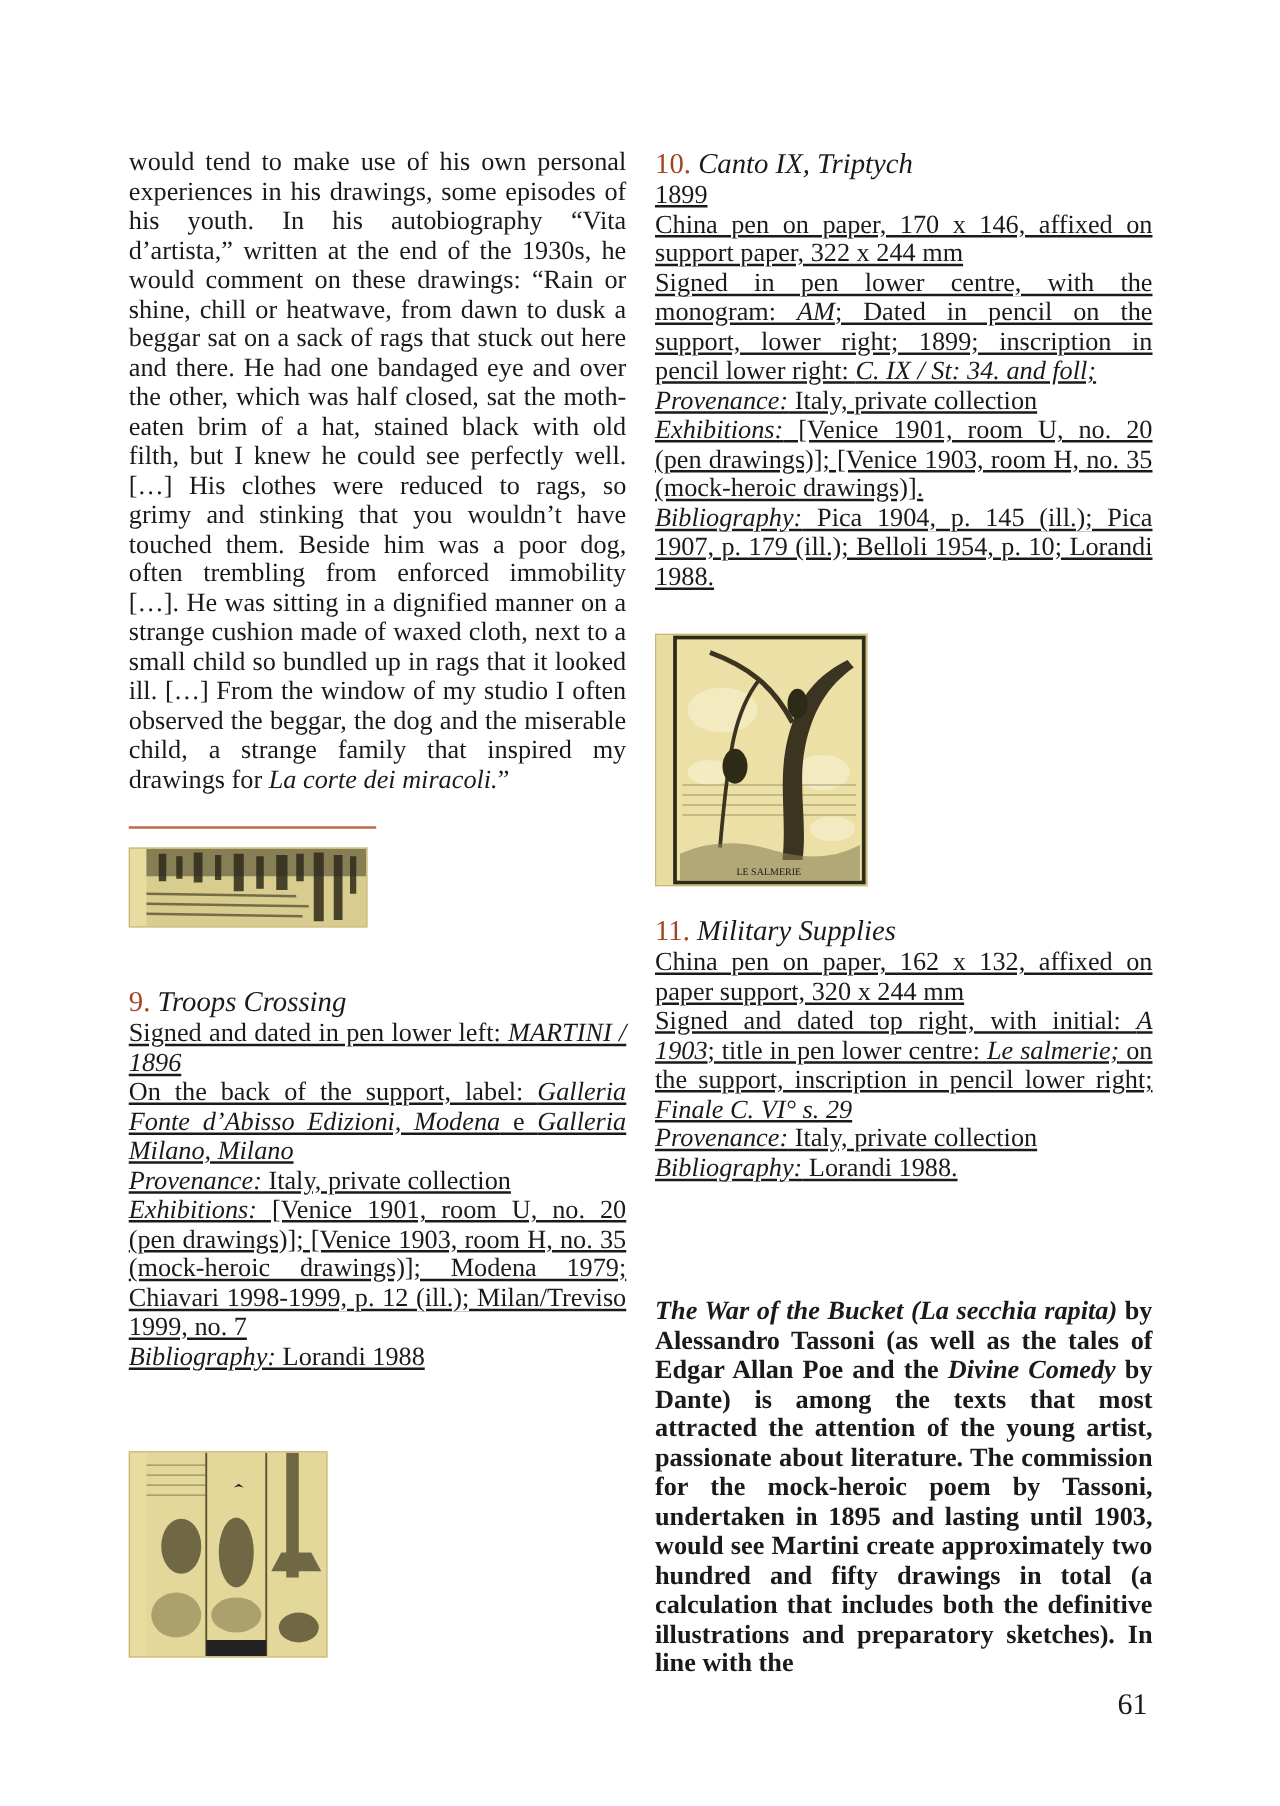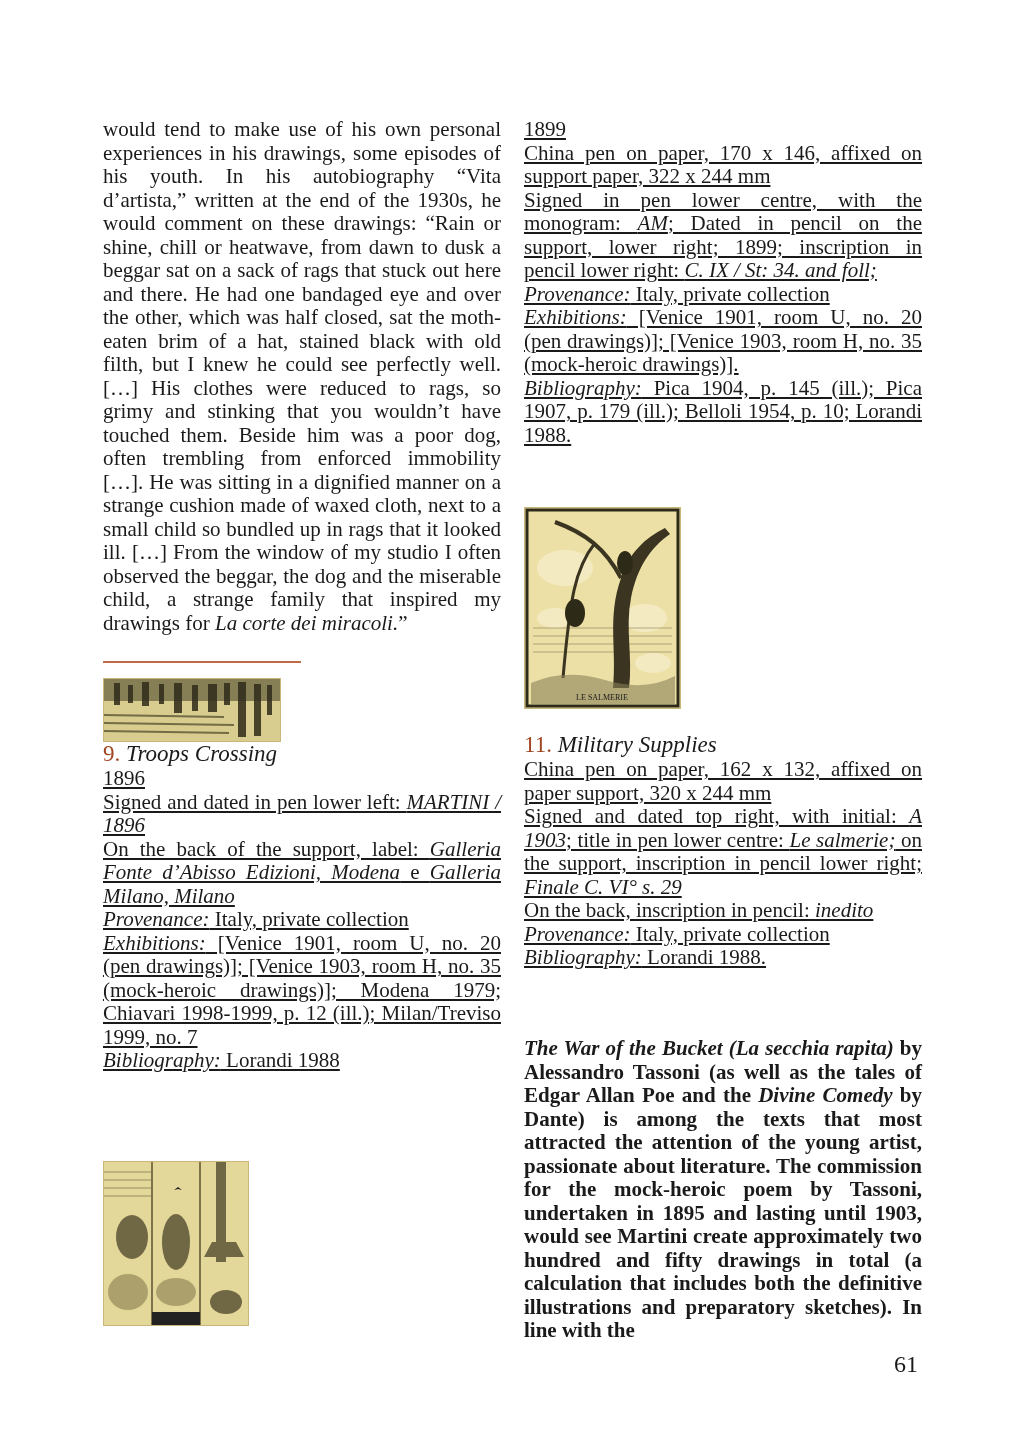--- a/index.html
+++ b/index.html
@@ -15,21 +15,21 @@
   i, em { font-style: italic; }
   .num { color: #a0451f; }
   .entry-title { font-size: 23px; line-height: 26px; text-align: left; }
   .entry-line { display: block; text-decoration: underline; }
   .rule {
     position: absolute; left: 103px; top: 661px; width: 198px; height: 2px;
     background: #c06a48;
   }
   .img {
     position: absolute; border: 1px solid #c9b77a;
-    background: #e8dca0; overflow: hidden;
+    background: #e8dca0; overflow: hidden; padding-left: 13px;
   }
   .pagenum {
     position: absolute; left: 894px; top: 1351px; font-size: 24px;
   }
 </style>
 </head>
 <body>
 
 <div class="col col-left" style="top:118px;">
   <p class="para"><span>would tend to make use of his own personal experiences in his drawings, some episodes of his youth. In his autobiography “Vita d’artista,” written at the end of the 1930s, he would comment on these drawings: “Rain or shine, chill or heatwave, from dawn to dusk a beggar sat on a sack of rags that stuck out here and there. He had one bandaged eye and over the other, which was half closed, sat the moth-eaten brim of a hat, stained black with old filth, but I knew he could see perfectly well. […] His clothes were reduced to rags, so grimy and stinking that you wouldn’t have touched them. Beside him was a poor dog, often trembling from enforced immobility […]. He was sitting in a dignified manner on a strange cushion made of waxed cloth, next to a small child so bundled up in rags that it looked ill. […] From the window of my studio I often observed the beggar, the dog and the miserable child, a strange family that inspired my drawings for </span><i>La corte dei miracoli.</i><span>”</span></p>
@@ -55,26 +55,25 @@
       <rect x="163" y="6" width="5" height="30"></rect>
     </g>
     <g stroke="#4a4428" stroke-width="2" opacity="0.7">
       <line x1="0" y1="36" x2="120" y2="38"></line>
         <line x1="0" y1="44" x2="130" y2="46"></line>
       <line x1="0" y1="52" x2="125" y2="54"></line>
     </g>
   </svg>
 </div>
 
-<div class="col col-left" style="top:741px;">
+<div class="col col-left" style="top:789px;">
   <div class="entry-title">
     <span class="num">9.</span>
     <i>Troops Crossing</i>
   </div>
-  <span class="entry-line">1896</span>
   <span class="entry-line"><span>Signed and dated in pen lower left: </span><i>MARTINI / 1896</i></span>
   <span class="entry-line"><span>On the back of the support, label: </span><i>Galleria Fonte d’Abisso Edizioni, Modena</i><span> e </span><i>Galleria Milano, Milano</i></span>
   <span class="entry-line"><i>Provenance:</i><span> Italy, private collection</span></span>
   <span class="entry-line"><i>Exhibitions:</i><span> [Venice 1901, room U, no. 20 (pen drawings)]; [Venice 1903, room H, no. 35 (mock-heroic drawings)]; Modena 1979; Chiavari 1998-1999, p. 12 (ill.); Milan/Treviso 1999, no. 7</span></span>
   <span class="entry-line"><i>Bibliography:</i><span> Lorandi 1988</span></span>
 </div>
 
 <div class="img" style="left:103px; top:1161px; width:144px; height:163px;">
   <svg width="144" height="163" viewBox="0 0 144 163">
     <rect width="144" height="163" fill="#e4d79a"></rect>
@@ -96,20 +95,24 @@
     <path d="M70 28 l4 -3 l4 3 l-4 -1 z" fill="#222"></path>
     <rect x="48" y="150" width="48" height="13" fill="#222"></rect>
     <g fill="#6a6038" opacity="0.45">
       <ellipse cx="24" cy="130" rx="20" ry="18"></ellipse>
         <ellipse cx="72" cy="130" rx="20" ry="14"></ellipse>
     </g>
   </svg>
 </div>
 
 <div class="col col-right" style="top:118px;">
+  <div class="entry-title">
+    <span class="num">10.</span>
+    <i>Canto IX, Triptych</i>
+  </div>
   <span class="entry-line">1899</span>
   <span class="entry-line">China pen on paper, 170 x 146, affixed on support paper, 322 x 244 mm</span>
   <span class="entry-line"><span>Signed in pen lower centre, with the monogram: </span><i>AM</i><span>; Dated in pencil on the support, lower right; 1899; inscription in pencil lower right: </span><i>C. IX / St: 34. and foll;</i></span>
   <span class="entry-line"><i>Provenance:</i><span> Italy, private collection</span></span>
   <span class="entry-line"><i>Exhibitions:</i><span> [Venice 1901, room U, no. 20 (pen drawings)]; [Venice 1903, room H, no. 35 (mock-heroic drawings)].</span></span>
   <span class="entry-line"><i>Bibliography:</i><span> Pica 1904, p. 145 (ill.); Pica 1907, p. 179 (ill.); Belloli 1954, p. 10; Lorandi 1988.</span></span>
 </div>
 
 <div class="img" style="left:524px; top:507px; width:155px; height:200px;">
   <svg width="155" height="200" viewBox="0 0 155 200">
@@ -137,21 +140,20 @@
   </svg>
 </div>
 
 <div class="col col-right" style="top:732px;">
   <div class="entry-title">
     <span class="num">11.</span>
     <i>Military Supplies</i>
   </div>
   <span class="entry-line">China pen on paper, 162 x 132, affixed on paper support, 320 x 244 mm</span>
   <span class="entry-line"><span>Signed and dated top right, with initial: </span><i>A 1903</i><span>; title in pen lower centre: </span><i>Le salmerie;</i><span> on the support, inscription in pencil lower right; </span><i>Finale C. VI° s. 29</i></span>
-  <span class="entry-line"><span>On the back, inscription in pencil: </span><i>inedito</i></span>
   <span class="entry-line"><i>Provenance:</i><span> Italy, private collection</span></span>
   <span class="entry-line"><i>Bibliography:</i><span> Lorandi 1988.</span></span>
 </div>
 
 <div class="col col-right" style="top:1037px;font-weight:bold;">
   <p class="para"><i>The War of the Bucket (La secchia rapita)</i><span> by Alessandro Tassoni (as well as the tales of Edgar Allan Poe and the </span><i>Divine Comedy</i><span> by Dante) is among the texts that most attracted the attention of the young artist, passionate about literature. The commission for the mock-heroic poem by Tassoni, undertaken in 1895 and lasting until 1903, would see Martini create approximately two hundred and fifty drawings in total (a calculation that includes both the definitive illustrations and preparatory sketches). In line with the</span></p>
 </div>
 
 <div class="pagenum">61</div>
 

